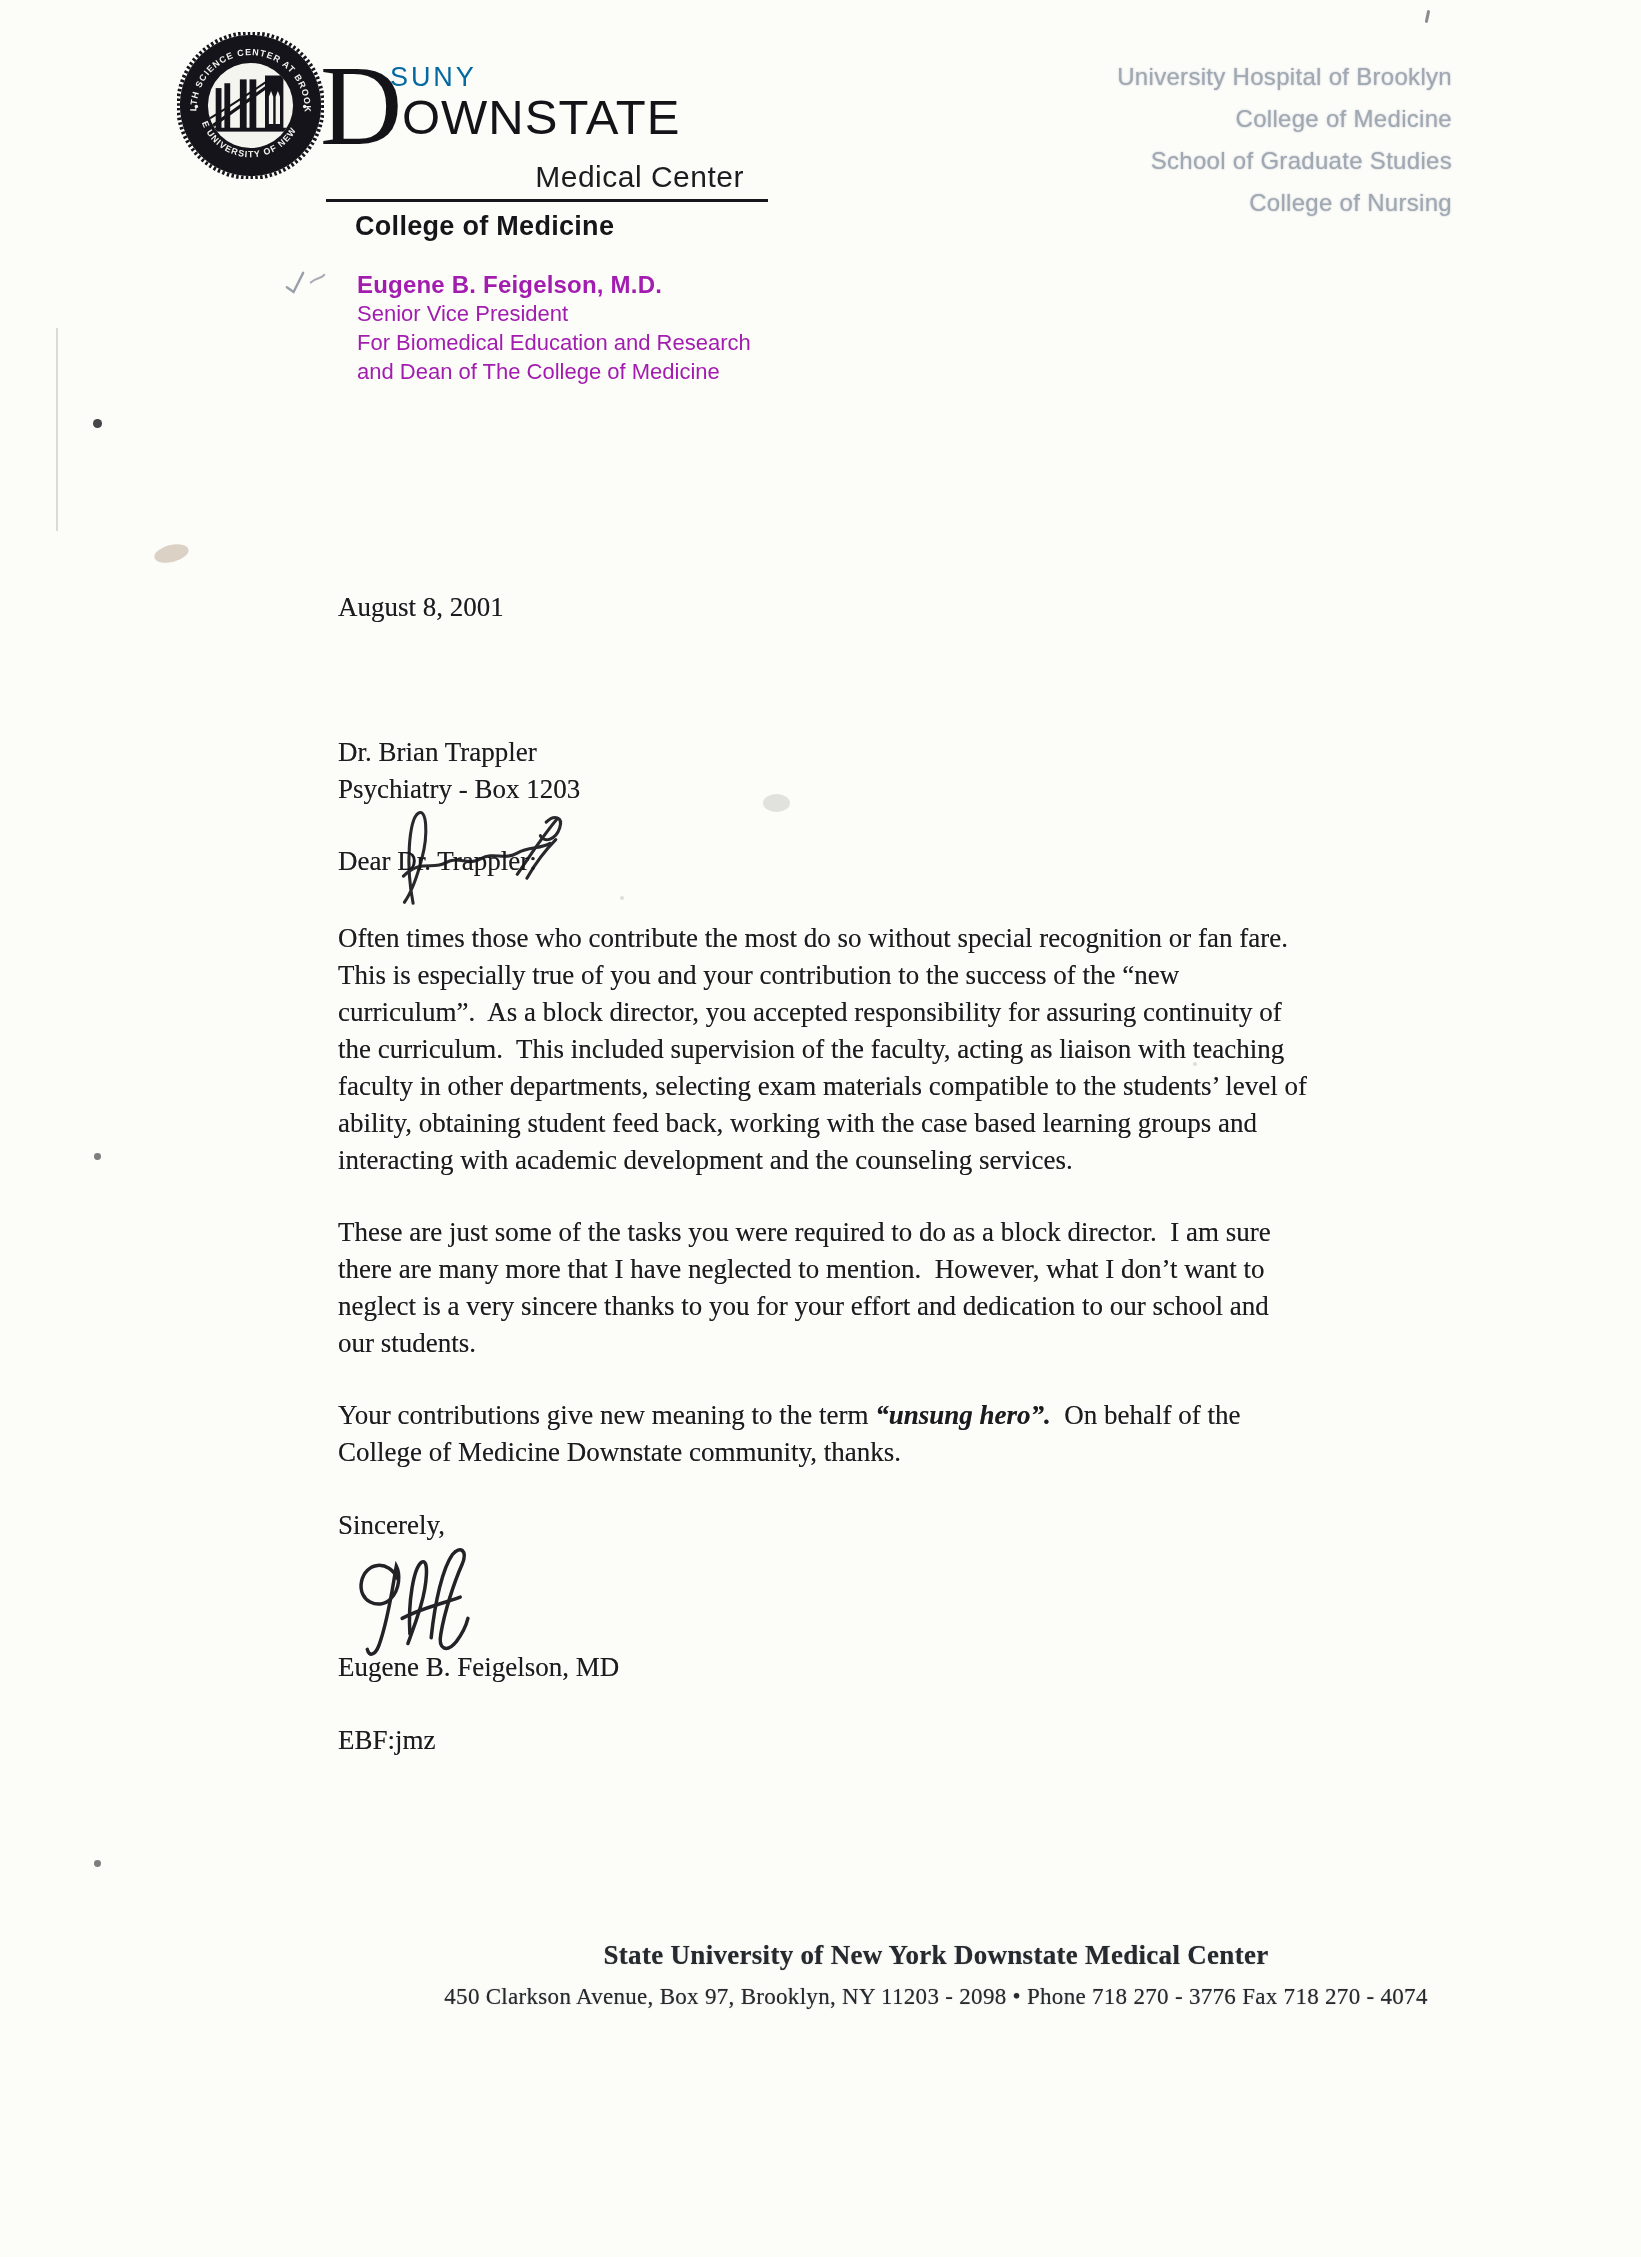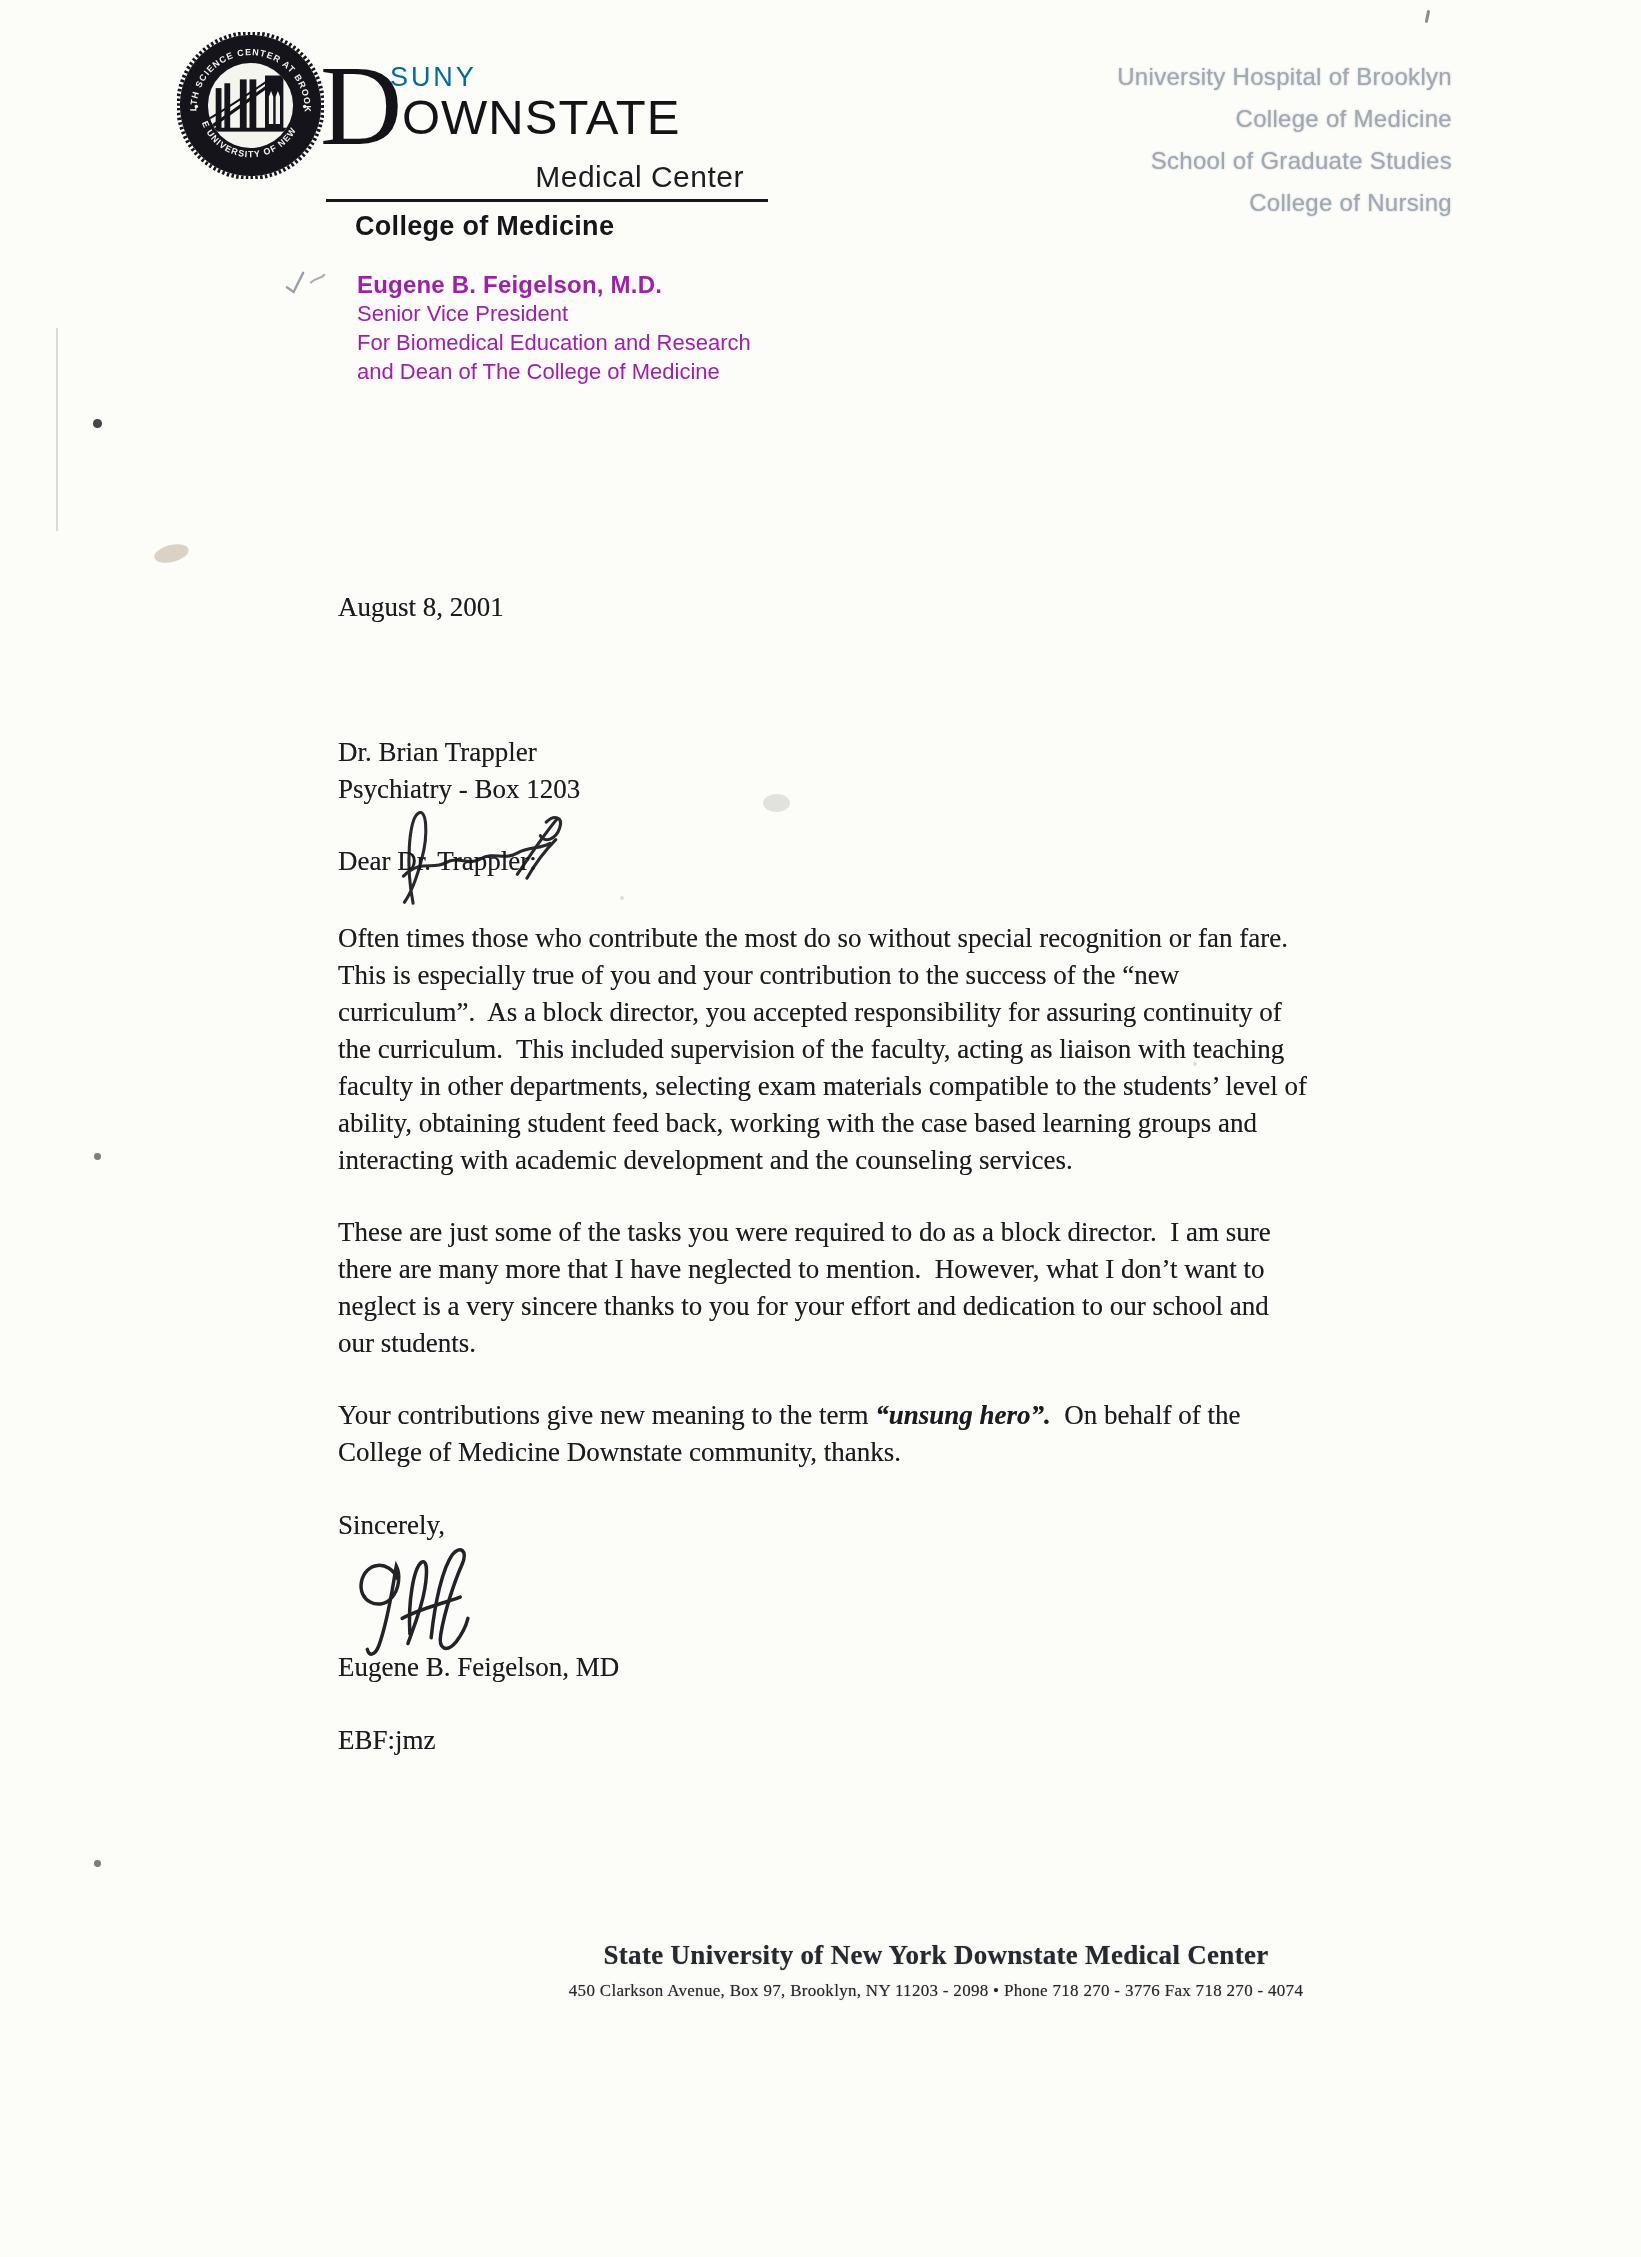--- a/index.html
+++ b/index.html
@@ -61,21 +61,21 @@
   .txt-line{white-space:pre;}
   .emph{font-weight:700;font-style:italic;}
   
   .footer{
     left:241px;top:1939px;width:1390px;text-align:center;
     font-family:Liberation Serif, serif;
     color:#26292e;line-height:33px;
     text-shadow:0 0 1px rgba(40,43,48,.5);
   }
   .footer-line1{font-size:27px;font-weight:700;letter-spacing:0.3px;}
-  .footer-line2{font-size:17px;font-weight:400;letter-spacing:0.3px;margin-top:2px;}
+  .footer-line2{font-size:23px;font-weight:400;letter-spacing:0.3px;margin-top:8px;}
   
   .speck{position:absolute;border-radius:50%;}
 </style>
 </head>
 <body>
 
 <div class="page">
 
   <svg class="abs" style="left:177px;top:32px" width="147" height="147" viewBox="0 0 152 152">
     <circle cx="76" cy="76" r="75" fill="none" stroke="#14141a" stroke-width="4" stroke-dasharray="2.6 2.4"></circle>

